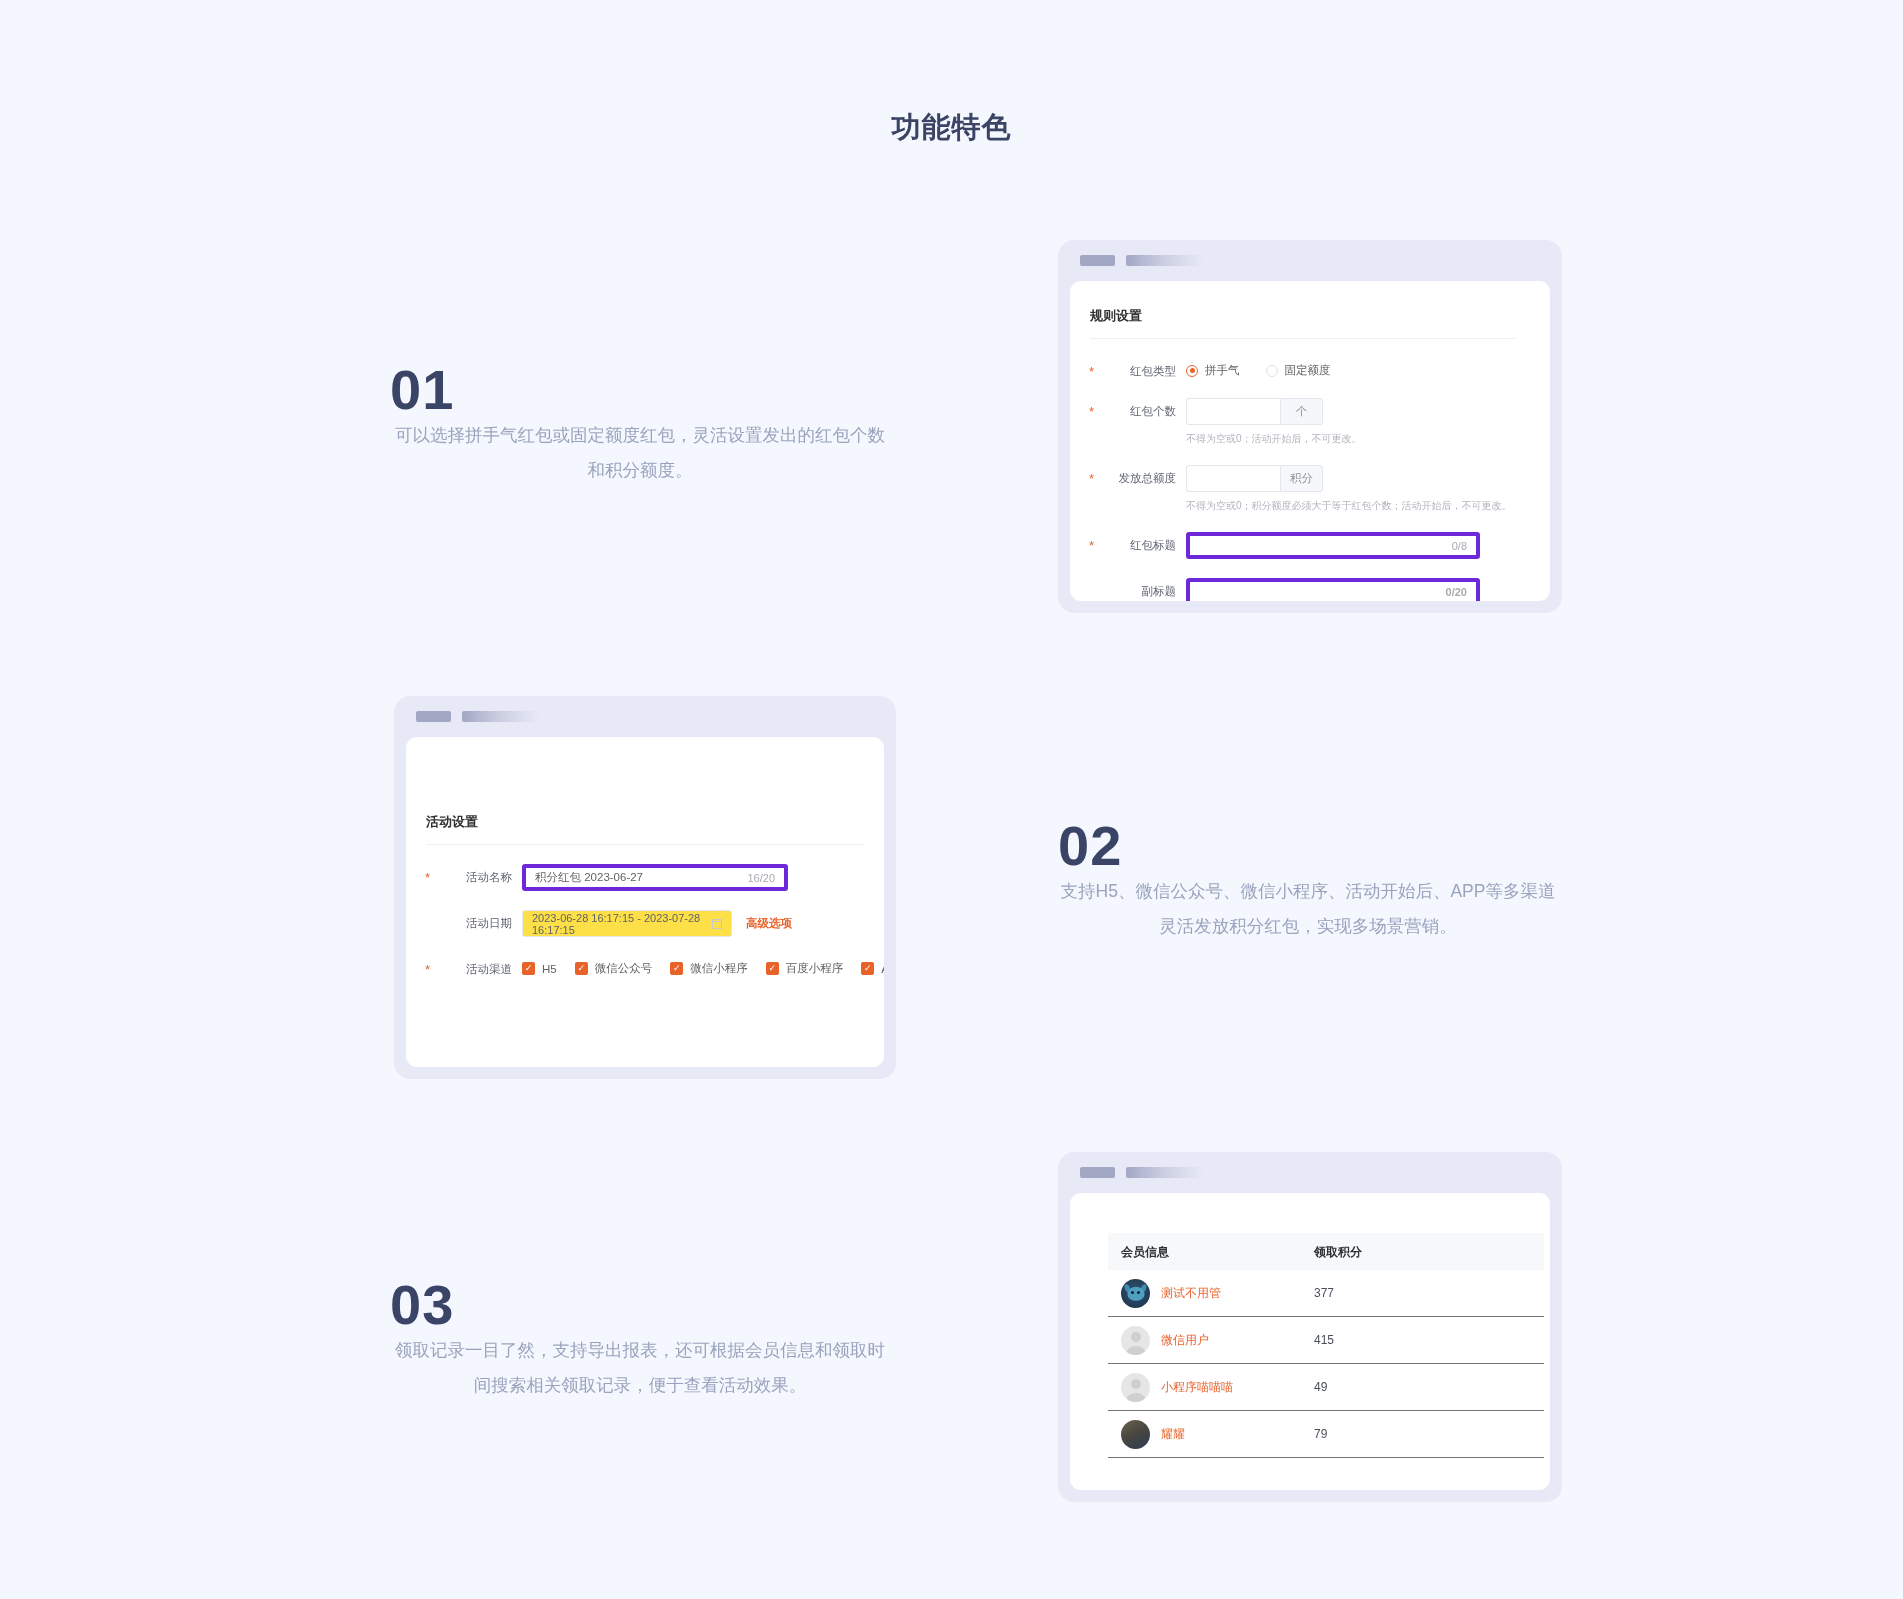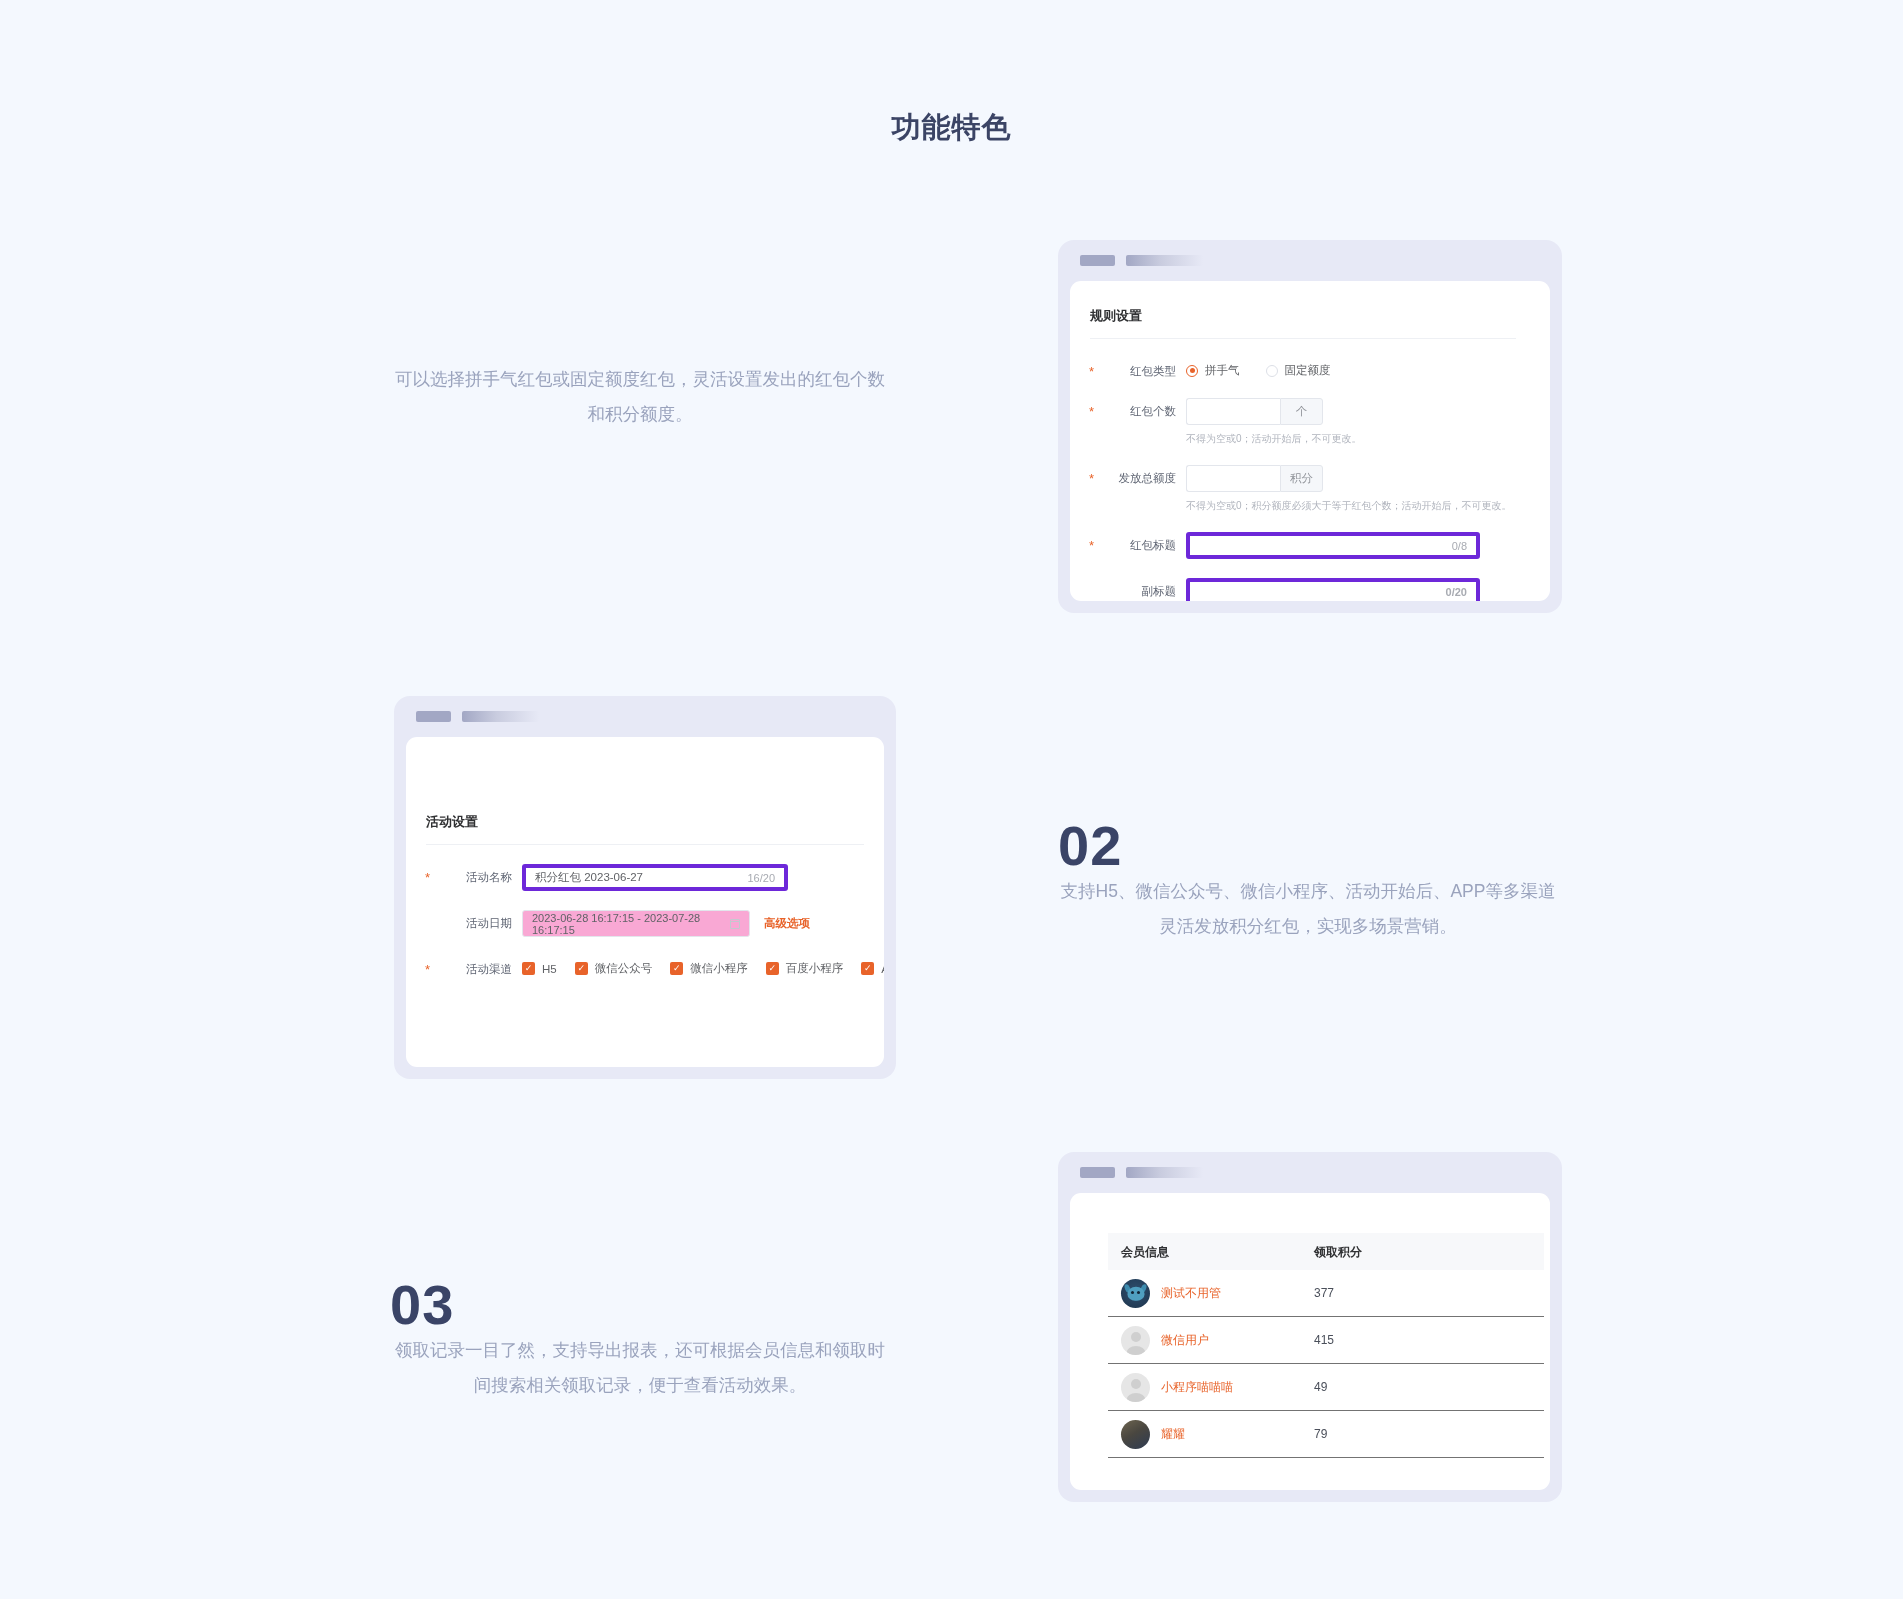--- a/index.html
+++ b/index.html
@@ -125,22 +125,22 @@
   .cb .box {
     width: 13px; height: 13px; border-radius: 2px; background: #e8632a;
     display: flex; align-items: center; justify-content: center;
     color: #fff; font-size: 9px; line-height: 1;
   }
 
   .link-orange { color: #e8632a; font-size: 11.5px; font-weight: bold; margin-left: 14px; white-space: nowrap; }
 
   
   .date-inp {
-    width: 228px; height: 27px; border: 1px solid #e3e6ec; border-radius: 3px;
-    background: #f9a8d4; display: flex; align-items: center; padding: 0 9px;
+    width: 210px; height: 27px; border: 1px solid #e3e6ec; border-radius: 3px;
+    background: #fde047; display: flex; align-items: center; padding: 0 9px;
     font-size: 11px; color: #606266;
   }
   .date-inp .dv { flex: 1; }
   .cal-icon { width: 10px; height: 10px; border: 1px solid #c5c8cf; border-radius: 1px; position: relative; }
   .cal-icon::before { content:""; position:absolute; left:-1px; right:-1px; top:1px; height:1px; background:#c5c8cf; }
 
   
   .mtable { margin: 16px; width: 100%; }
   .mthead { display: flex; background: #f7f8fa; height: 37px; align-items: center; }
   .mthead .c1 { flex: 0 0 206px; padding-left: 13px; }
@@ -164,20 +164,21 @@
   .avatar .st-eye-r { right: 10px; }
 </style>
 </head>
 <body>
 
 <div class="page">
 
   <div class="page-title">功能特色</div>
 
   <div class="feature" id="feature-01">
+    <div class="num">01</div>
     <div class="desc">可以选择拼手气红包或固定额度红包，灵活设置发出的红包个数和积分额度。</div>
   </div>
 
   <div class="feature" id="feature-02">
     <div class="num">02</div>
     <div class="desc">支持H5、微信公众号、微信小程序、活动开始后、APP等多渠道灵活发放积分红包，实现多场景营销。</div>
   </div>
 
   <div class="feature" id="feature-03">
     <div class="num">03</div>

